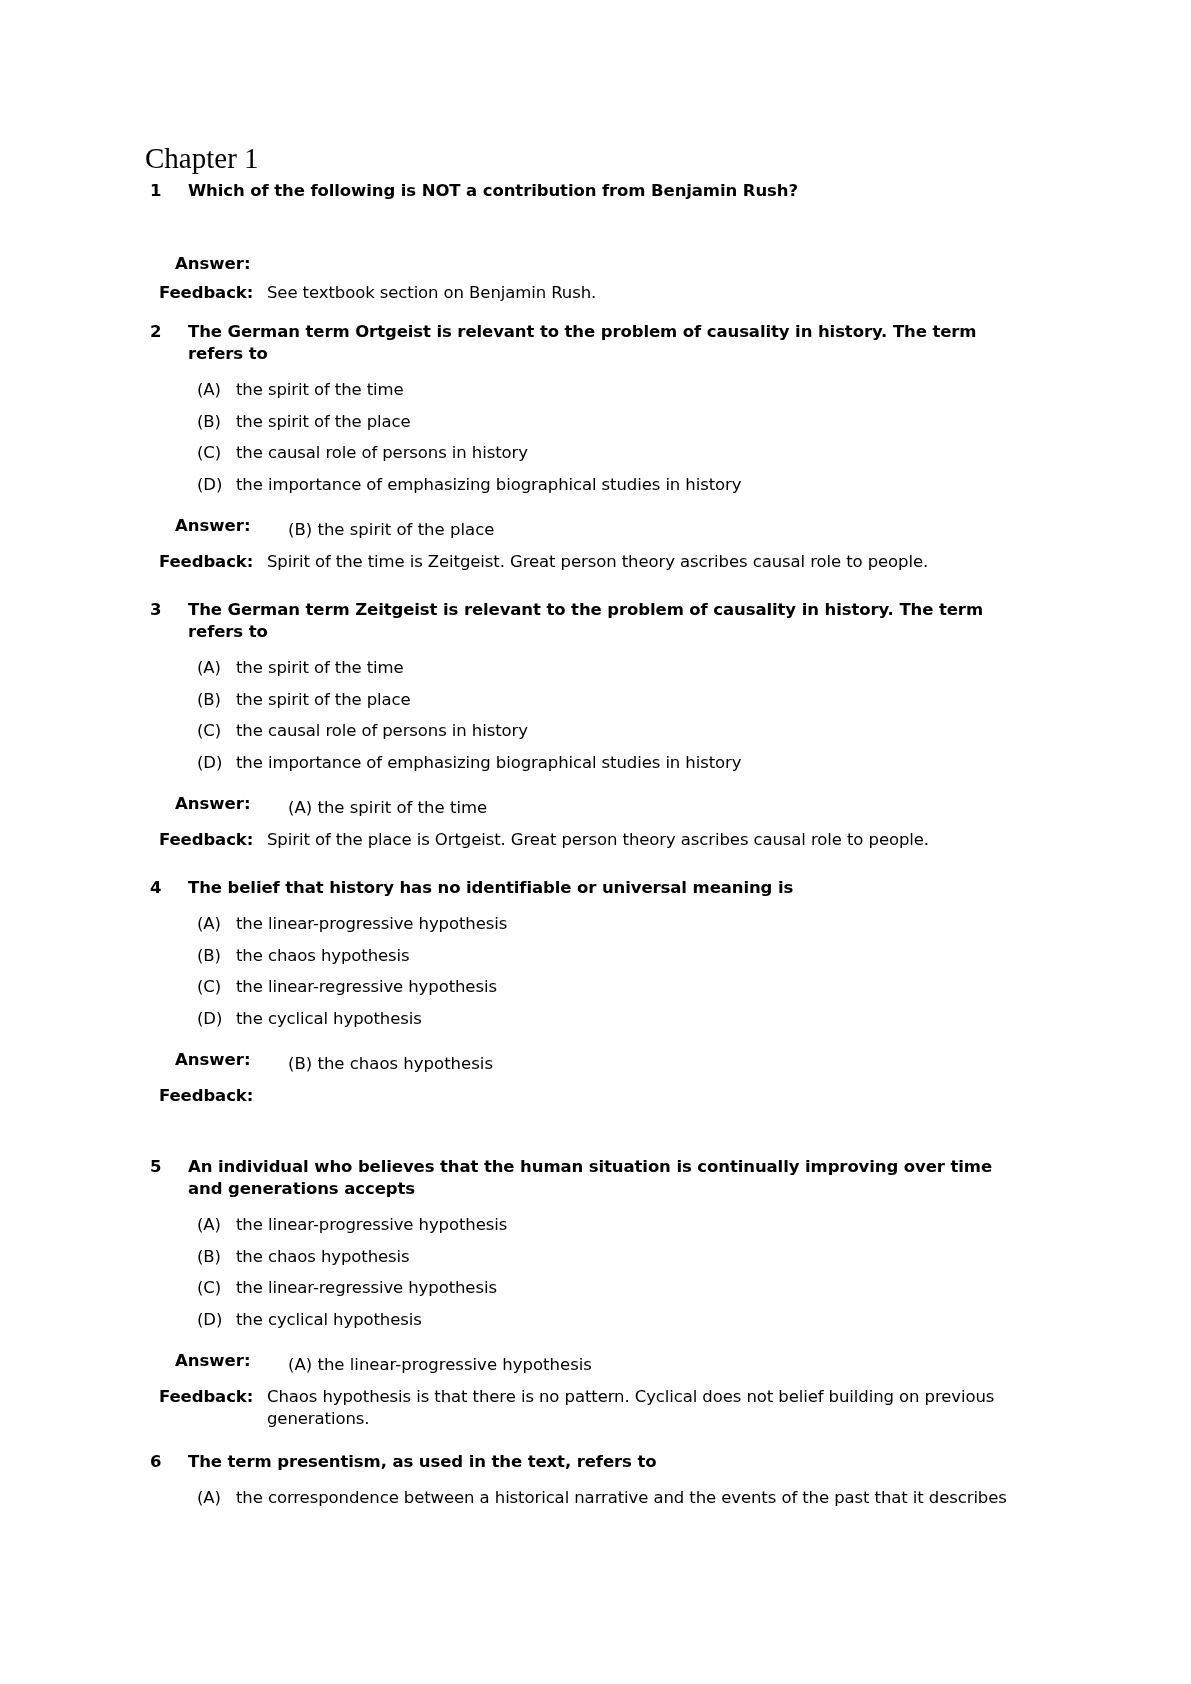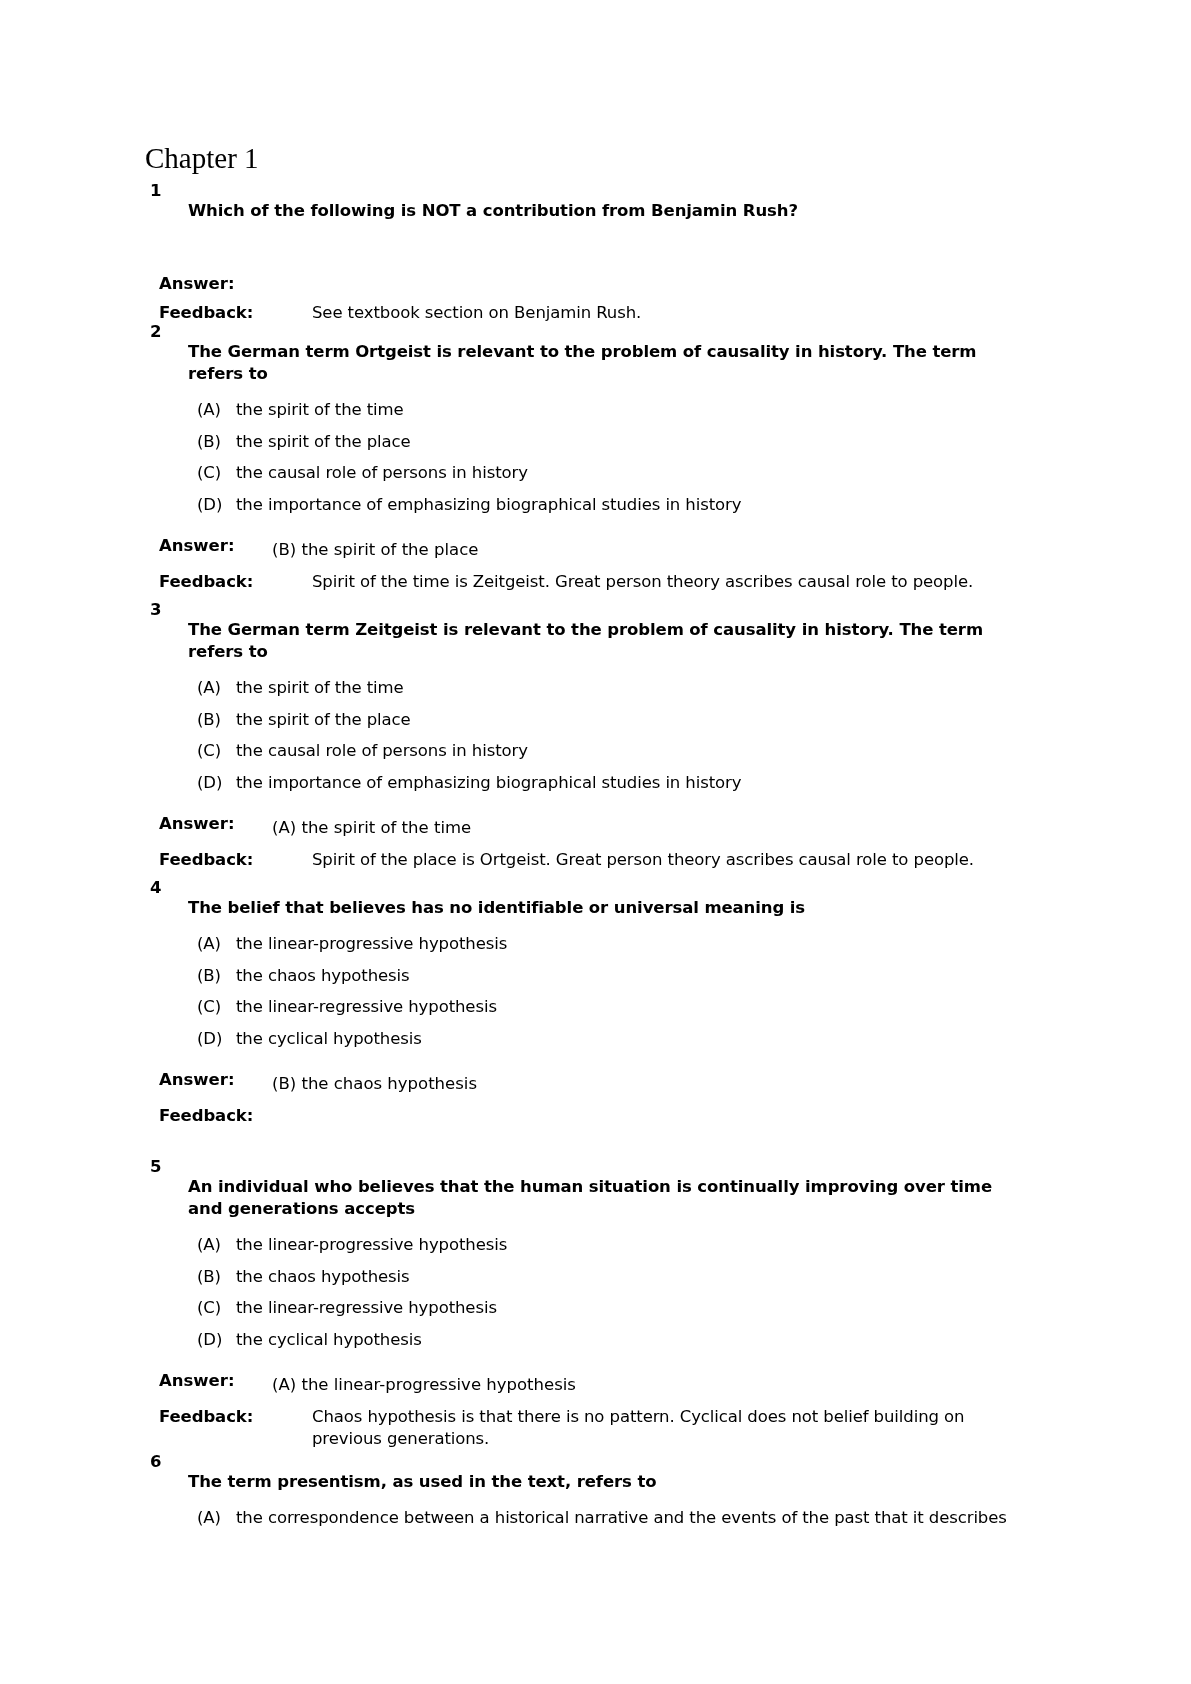--- a/index.html
+++ b/index.html
@@ -2,30 +2,30 @@
 <html><head>
   <meta charset="utf-8">
   <style>
     html, body { margin: 0; padding: 0; background: #ffffff; }
     body { width: 1191px; height: 1684px; position: relative; overflow: hidden; color: #000; }
     .page { position: absolute; left: 0; top: 0; width: 1191px; height: 1684px; }
     .chapter { position: absolute; left: 145px; top: 144px; font-family: "Liberation Serif", serif; font-size: 29px; line-height: 28px; }
     .q { position: absolute; left: 150px; width: 880px; font-family: "DejaVu Sans", sans-serif; }
     .q-stem { display: flex; font-weight: bold; font-size: 16.5px; line-height: 22px; letter-spacing: -0.1px; }
     .q-num { width: 38px; flex: none; }
-    .q-text { flex: 1; margin-top: 20px; }
+    .q-text { flex: 1; }
     .opts { margin-top: 14px; margin-left: 47px; }
     .opt { display: flex; font-size: 16.5px; line-height: 22px; height: 31.5px; letter-spacing: -0.1px; }
     .opt-letter { width: 39px; flex: none; }
     .opt-text { flex: 1; width: 720px; }
-    .ans { display: flex; font-size: 16.5px; line-height: 22px; margin-left: 9px; }
+    .ans { display: flex; font-size: 16.5px; line-height: 22px; margin-left: 25px; }
     .label { font-weight: bold; flex: none; }
     .ans-label { width: 113px; }
     .ans-val { position: relative; top: 4px; }
-    .fb { display: flex; font-size: 16.5px; line-height: 22px; margin-left: 9px; margin-top: 14px; letter-spacing: -0.1px; gap: 45px; }
+    .fb { display: flex; font-size: 16.5px; line-height: 22px; margin-left: 9px; margin-top: 14px; letter-spacing: -0.1px; }
     .fb-label { width: 108px; }
     .fb-text { flex: 1; width: 730px; }
   </style>
 </head>
 <body>
 
 <div class="page">
 
   <div class="chapter">Chapter 1</div>
 
@@ -106,21 +106,21 @@
     </div>
     <div class="fb">
       <span class="label fb-label">Feedback:</span>
       <span class="fb-text">Spirit of the place is Ortgeist. Great person theory ascribes causal role to people.</span>
     </div>
   </div>
 
   <div class="q" style="top:877px;">
     <div class="q-stem">
       <span class="q-num">4</span>
-      <span class="q-text">The belief that believes has no identifiable or universal meaning is</span>
+      <span class="q-text">The belief that history has no identifiable or universal meaning is</span>
     </div>
     <div class="opts">
       <div class="opt">
           <span class="opt-letter">(A)</span>
           <span class="opt-text">the linear-progressive hypothesis</span>
         </div>
       <div class="opt">
           <span class="opt-letter">(B)</span>
           <span class="opt-text">the chaos hypothesis</span>
         </div>

